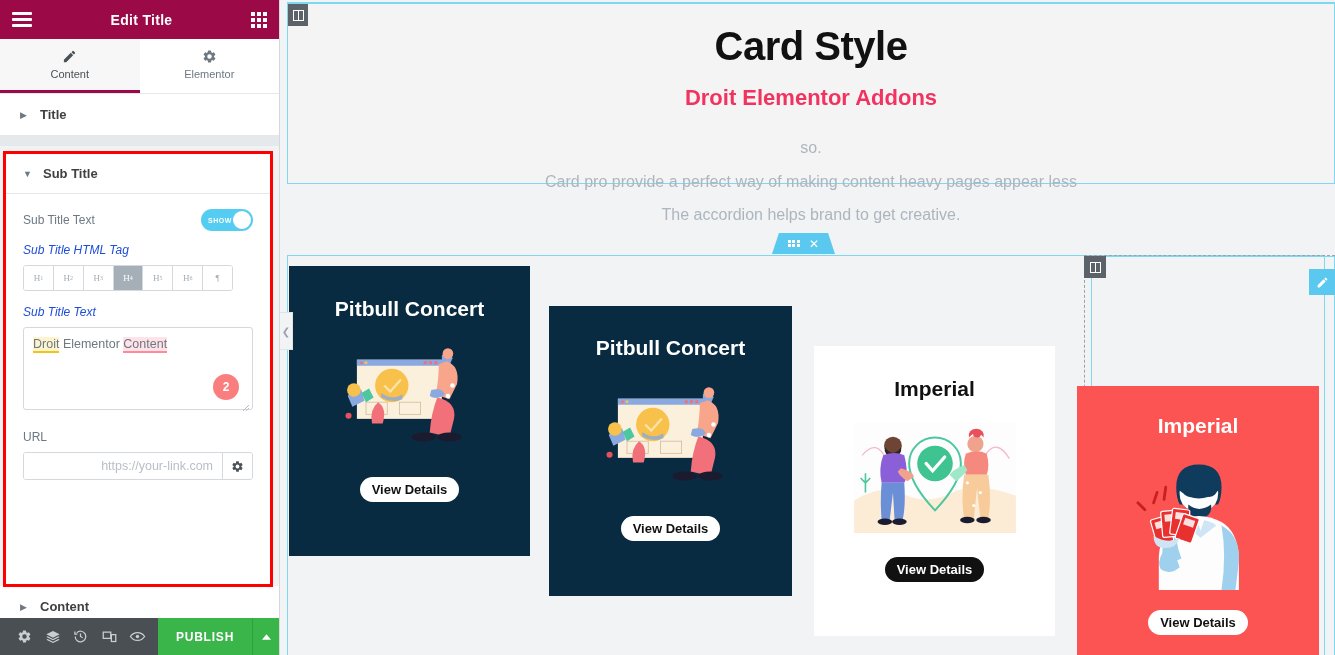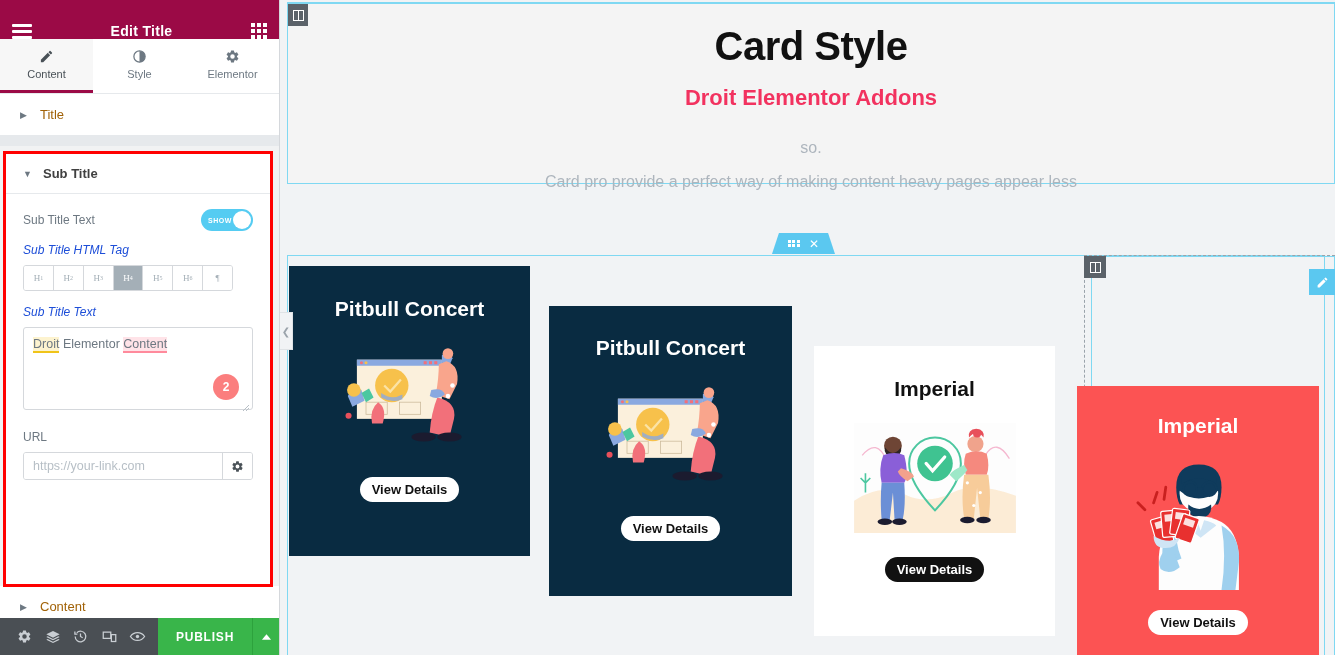--- a/index.html
+++ b/index.html
@@ -15,21 +15,21 @@
   .panel {
     position: relative;
     width: 280px; height: 655px;
     background: #fff;
     border-right: 1px solid #d5d8dc;
     display: flex; flex-direction: column;
     flex: 0 0 280px;
   }
   .panel-header {
     height: 39px; background: #9b0a46;
-    display: flex; align-items: flex-end; justify-content: space-between;
+    display: flex; align-items: center; justify-content: space-between;
     padding: 0 12px; flex: 0 0 39px;
   }
   .hamburger { width: 20px; display: flex; flex-direction: column; gap: 3px; cursor: pointer; }
   .hamburger i { display: block; height: 3px; background: #fff; border-radius: 1px; }
   .panel-title { color: #fff; font-size: 14px; font-weight: bold; letter-spacing: .3px; }
   .grid-icon { display: grid; grid-template-columns: repeat(3, 4px); grid-template-rows: repeat(3, 4px); gap: 2px; cursor: pointer; }
   .grid-icon i { background: #fff; display: block; }
 
   .panel-tabs {
     height: 55px; display: flex; background: #fff;
@@ -45,21 +45,21 @@
   .ptab svg { display: block; }
 
   .panel-body { flex: 1 1 auto; overflow: hidden; background: #f1f2f3; position: relative; }
 
   .section-row {
     background: #fff; padding: 13px 20px;
     display: flex; align-items: center; gap: 12px;
     border-bottom: 1px solid #e6e9ec; cursor: pointer;
   }
   .section-row .arrow { color: #6d7882; font-size: 9px; width: 8px; }
-  .section-row .sec-label { font-size: 13px; font-weight: normal; color: #a16207; flex: 1; }
+  .section-row .sec-label { font-size: 13px; font-weight: bold; color: #404040; flex: 1; }
   .gap { height: 10px; background: #e6e9ec; }
 
   
   .highlight-box {
     position: absolute; left: 3px; top: 57px; width: 270px; height: 436px;
     border: 3px solid #ff0000; background: #fff; z-index: 5;
     display: flex; flex-direction: column;
   }
   .hl-head {
     padding: 12px 17px; display: flex; align-items: center; gap: 12px;
@@ -107,21 +107,21 @@
     width: 26px; height: 26px; border-radius: 50%;
     background: #fb7e7e; color: #fff; font-size: 12px; font-weight: bold;
     display: flex; align-items: center; justify-content: center;
   }
   .resize-grip { position: absolute; right: 3px; bottom: 2px; width: 10px; height: 10px; pointer-events: none; }
 
   .url-label { font-size: 12px; color: #6d7882; margin-bottom: 8px; display: block; margin-top: 16px; }
   .url-row { display: flex; border: 1px solid #d5d8dc; border-radius: 3px; overflow: hidden; height: 28px; }
   .url-row input {
     flex: 1; border: none; outline: none; padding: 0 9px;
-    font-size: 12.5px; color: #1d4ed8; font-family: "Liberation Sans", sans-serif;
+    font-size: 12.5px; color: #1d4ed8; font-family: "Liberation Sans", sans-serif; text-align: right;
   }
   .url-row input::placeholder { color: #b7bfc6; }
   .url-gear {
     width: 30px; border-left: 1px solid #d5d8dc; display: flex;
     align-items: center; justify-content: center; background: #fff; cursor: pointer;
   }
 
   .panel-footer {
     height: 37px; background: #4a4f54; display: flex; align-items: center;
     padding: 0 0 0 10px; gap: 0; flex: 0 0 37px;
@@ -257,27 +257,20 @@
           <i></i>
       </div>
     </div>
 
     <div class="panel-tabs">
       <div class="ptab active">
         <svg width="15" height="15" viewBox="0 0 24 24">
           <path fill="#495157" d="M3 17.25V21h3.75L17.81 9.94l-3.75-3.75L3 17.25zM20.71 7.04a1 1 0 0 0 0-1.41l-2.34-2.34a1 1 0 0 0-1.41 0l-1.83 1.83 3.75 3.75 1.83-1.83z"></path>
         </svg>
         <span>Content</span>
-      </div>
-      <div class="ptab">
-        <svg width="15" height="15" viewBox="0 0 24 24">
-          <circle cx="12" cy="12" r="9" fill="none" stroke="#6d7882" stroke-width="2"></circle>
-          <path fill="#6d7882" d="M12 3a9 9 0 0 1 0 18z"></path>
-        </svg>
-        <span>Style</span>
       </div>
       <div class="ptab">
         <svg width="15" height="15" viewBox="0 0 24 24">
           <path fill="#6d7882" d="M19.14 12.94a7.07 7.07 0 0 0 0-1.88l2.03-1.58a.5.5 0 0 0 .12-.64l-1.92-3.32a.5.5 0 0 0-.6-.22l-2.39.96a7.1 7.1 0 0 0-1.62-.94l-.36-2.54a.5.5 0 0 0-.5-.42h-3.84a.5.5 0 0 0-.5.42l-.36 2.54c-.58.24-1.12.56-1.62.94l-2.39-.96a.5.5 0 0 0-.6.22L2.67 8.84a.5.5 0 0 0 .12.64l2.03 1.58a7.07 7.07 0 0 0 0 1.88l-2.03 1.58a.5.5 0 0 0-.12.64l1.92 3.32c.13.22.39.3.6.22l2.39-.96c.5.38 1.04.7 1.62.94l.36 2.54c.04.24.25.42.5.42h3.84c.25 0 .46-.18.5-.42l.36-2.54c.58-.24 1.12-.56 1.62-.94l2.39.96c.21.08.47 0 .6-.22l1.92-3.32a.5.5 0 0 0-.12-.64l-2.03-1.58zM12 15.6A3.6 3.6 0 1 1 12 8.4a3.6 3.6 0 0 1 0 7.2z"></path>
         </svg>
         <span>Elementor</span>
       </div>
     </div>
 
     <div class="panel-body">
@@ -392,20 +385,21 @@
       <div class="col-handle-tl">
         <span class="col-ico">
             <i></i>
             <i></i>
           </span>
       </div>
       <h1>Card Style</h1>
       <h4>Droit Elementor Addons</h4>
       <p>so.</p>
       <p>Card pro provide a perfect way of making content heavy pages appear less</p>
+      <p>The accordion helps brand to get creative.</p>
     </div>
 
     <div class="section-handle">
       <span class="sh-grid">
           <i></i>
           <i></i>
           <i></i>
           <i></i>
           <i></i>
           <i></i>

